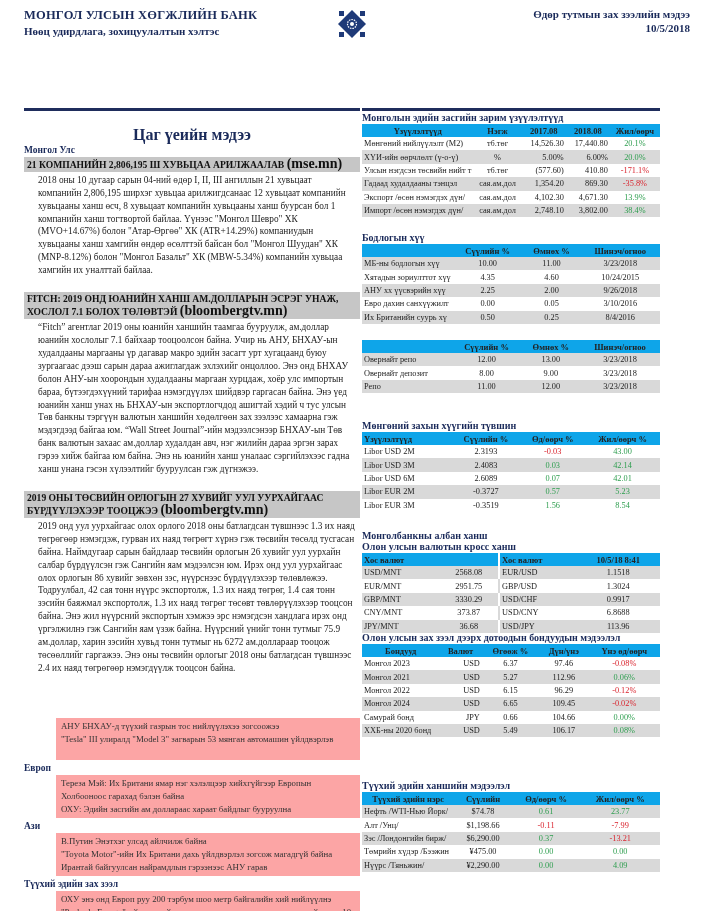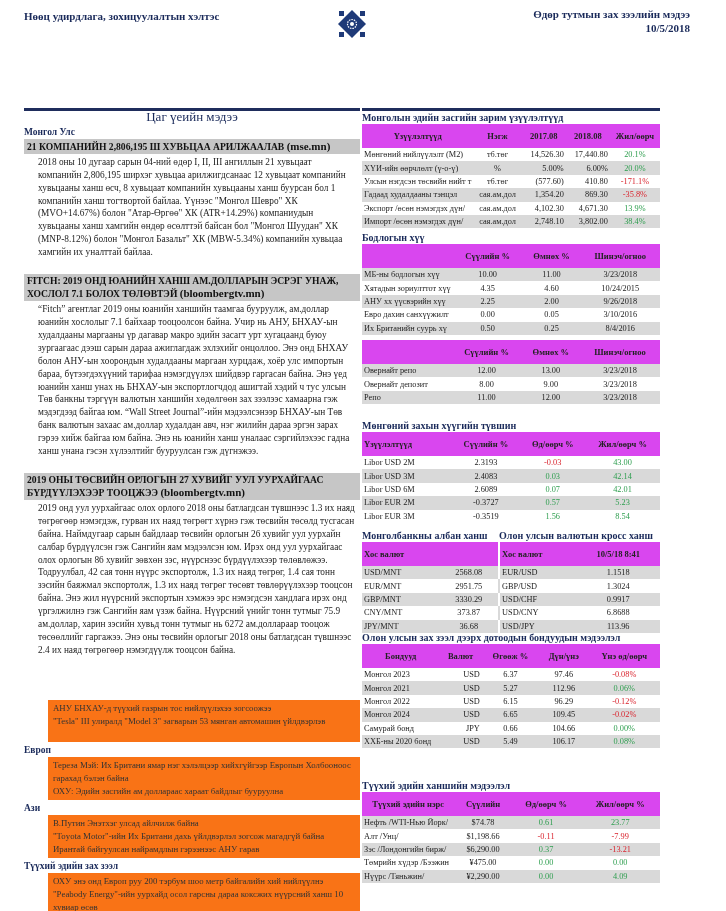--- a/index.html
+++ b/index.html
@@ -13,44 +13,45 @@
   .logo { position: absolute; left: 338px; top: 10px; width: 28px; height: 28px; }
   .hdr-right { position: absolute; right: 36px; top: 8px; text-align: right; }
   .hdr-right .t1 { font-size: 11px; font-weight: bold; color: #1a2a5a; }
   .hdr-right .t2 { font-size: 11px; font-weight: bold; color: #1a2a5a; margin-top: 2px; }
 
   .rule-left { position: absolute; left: 24px; top: 108px; width: 336px; height: 3px; background: #1f2d5c; }
   .rule-right { position: absolute; left: 362px; top: 108px; width: 298px; height: 3px; background: #1f2d5c; }
 
   
   .left { position: absolute; left: 24px; top: 111px; width: 336px; font-size: 9.3px; line-height: 12.9px; }
-  .sec-title { text-align: center; font-weight: normal; font-size: 13px; color: #1a2a5a; margin-top: 0; }
+  .sec-title { text-align: center; font-weight: bold; font-size: 16px; color: #1a2a5a; margin-top: 18px; }
   .region { font-weight: bold; font-size: 9.5px; color: #1a2a5a; margin-top: 2px; }
   .news-head { background: #c6c6c6; font-weight: bold; font-size: 9.6px; padding: 1px 3px; color: #111; line-height: 12px; }
-  .news-head .src { font-size: 11px; }
+  .news-head .src { font-size: 14px; }
   .news-body { padding: 2px 4px 15px 14px; text-align: left; color: #222; }
-  .brief { margin-left: 24px; background: #f97316; padding: 2px 5px; font-size: 8.8px; line-height: 13px; color: #333; margin-bottom: 2px; }
+  .brief { margin-left: 32px; background: #fca5a5; padding: 2px 5px; font-size: 8.8px; line-height: 13px; color: #333; margin-bottom: 2px; }
   .brief div { padding: 0; }
 
   
   .right { position: absolute; left: 362px; width: 298px; font-size: 8.3px; }
   .tbl-title { font-weight: bold; font-size: 10px; color: #1a2a5a; margin-bottom: 1px; }
   table { border-collapse: collapse; width: 100%; }
-  th { background: #d946ef; font-weight: bold; font-size: 8.5px; padding: 7px 2px; height: 13px; color: #222; }
+  th { background: #0ea5e9; font-weight: bold; font-size: 8.5px; padding: 1px 2px; height: 13px; color: #222; }
   td { padding: 1px 2px; height: 13.4px; font-size: 8.3px; color: #222; white-space: nowrap; }
   tr.g td { background: #d9d9d9; }
   tr.w td { background: #ffffff; }
   .c { text-align: center; } .r { text-align: right; } .l { text-align: left; }
   .pos { color: #2e9e4f; } .neg { color: #d9232d; }
   .sep { border-left: 2px solid #ffffff; }
 </style>
 </head>
 <body>
 
 <div class="hdr-left">
+  <div class="t1">МОНГОЛ УЛСЫН ХӨГЖЛИЙН БАНК</div>
   <div class="t2">Нөөц удирдлага, зохицуулалтын хэлтэс</div>
 </div>
 <div class="logo">
   <svg width="28" height="28" viewBox="0 0 28 28">
     <polygon points="14,0 28,14 14,28 0,14" fill="#1f3a78"></polygon>
     <rect x="1" y="1" width="5" height="5" fill="#1f3a78"></rect>
     <rect x="22" y="1" width="5" height="5" fill="#1f3a78"></rect>
     <rect x="1" y="22" width="5" height="5" fill="#1f3a78"></rect>
     <rect x="22" y="22" width="5" height="5" fill="#1f3a78"></rect>
     <circle cx="14" cy="14" r="4.5" fill="none" stroke="#ffffff" stroke-width="1.2" stroke-dasharray="1.5 1"></circle>
@@ -290,21 +291,21 @@
       <td class="l">Libor EUR 3M</td>
       <td class="c">-0.3519</td>
       <td class="c pos">1.56</td>
       <td class="c pos">8.54</td>
     </tr>
   </tbody>
     </table>
 </div>
 
 <div class="right" style="top:530px">
-  <div class="tbl-title" style="display:flex;">
+  <div class="tbl-title" style="display:flex;flex-direction:column;">
     <span style="width:46%">Монголбанкны албан ханш</span>
     <span>Олон улсын валютын кросс ханш</span>
   </div>
   <table>
     <tbody>
         <tr>
       <th class="l" style="width:26%">Хос валют</th>
       <th style="width:20%"></th>
       <th class="l sep" style="width:26%">Хос валют</th>
       <th class="c">10/5/18 8:41</th>

